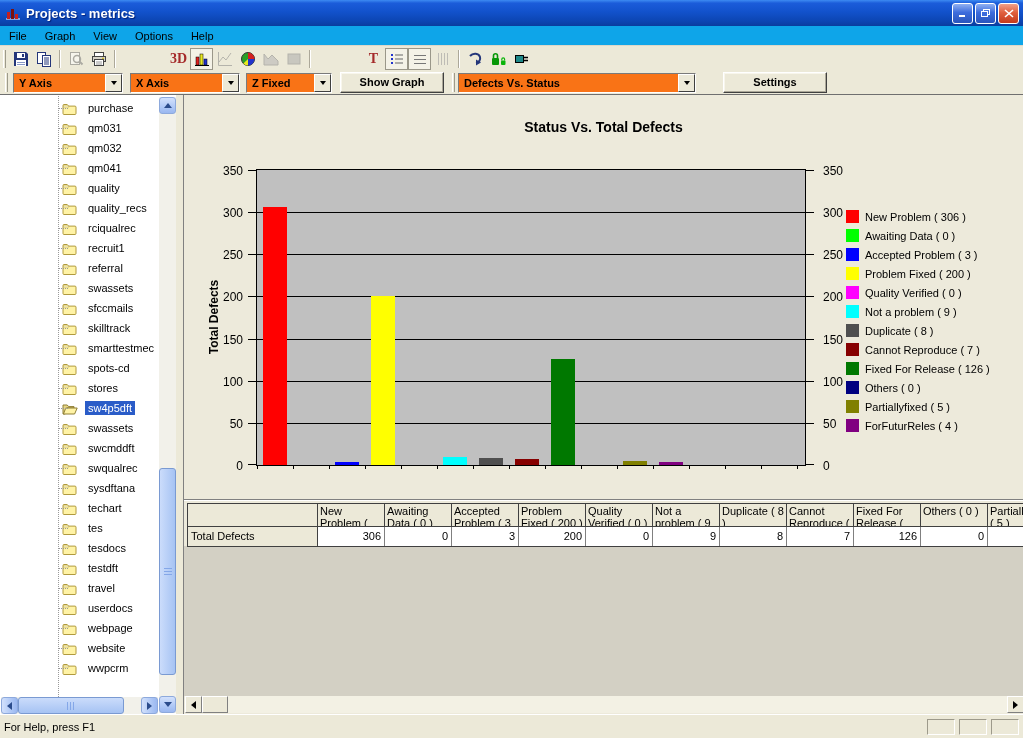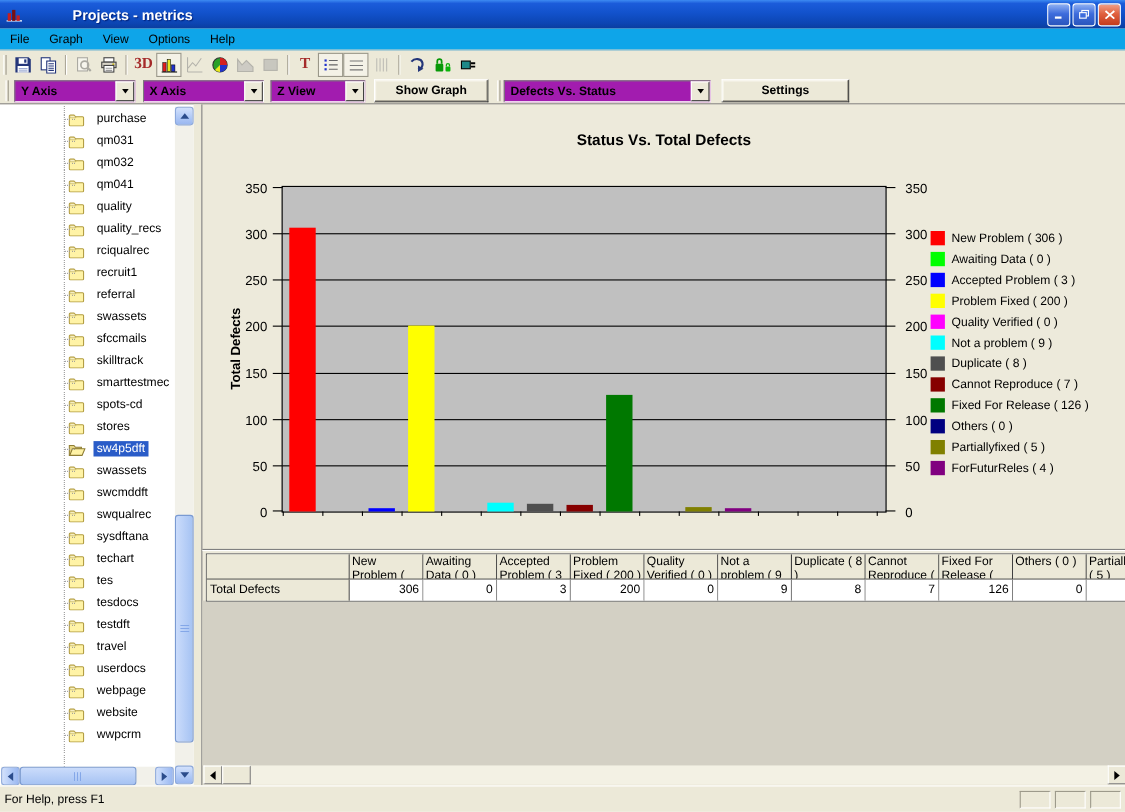--- a/index.html
+++ b/index.html
@@ -4,56 +4,56 @@
 <style>
   * { margin:0; padding:0; box-sizing:border-box; }
   html,body { width:1023px; height:738px; overflow:hidden; }
   body { font-family:"Liberation Sans","DejaVu Sans",sans-serif; font-size:11px; color:#000; }
 
   .window { position:relative; width:1023px; height:738px; background:#ECE9D8; overflow:hidden; }
 
   
   .titlebar { position:absolute; left:0; top:0; right:0; height:26px;
     background:linear-gradient(180deg,#3D8BF2 0%,#1B5CDA 12%,#1252CC 45%,#0C45B2 82%,#0A3D9E 100%);
-    display:flex; align-items:center; padding:0 4px; color:#fff;gap:40px; }
+    display:flex; align-items:center; padding:0 4px; color:#fff; }
   .title-icon { width:17px; height:17px; display:flex; align-items:center; justify-content:center; }
   .title-text { font-weight:bold; font-size:13px; margin-left:5px; flex:1; text-shadow:1px 1px 1px #00227A; }
   .win-btns { display:flex; gap:2px; }
   .wbtn { width:21px; height:21px; border-radius:3px; border:1px solid #fff;
     display:flex; align-items:center; justify-content:center; }
   .wbtn.blue { background:linear-gradient(180deg,#8FB0F2 0%,#3D6CDC 45%,#2A55BC 100%); }
   .wbtn.red  { background:linear-gradient(180deg,#F0A088 0%,#E0603E 45%,#C43A1C 100%); }
 
   
   .menubar { position:absolute; left:0; top:26px; right:0; height:20px; background:#0ea5e9;
     display:flex; align-items:center; border-bottom:1px solid #DCD8CA; }
   .menu-item { padding:3px 9px; }
 
   
   .toolbar { position:absolute; left:0; top:47px; right:0; height:24px; display:flex; align-items:center; padding-left:2px; }
   .tb-grip { width:3px; height:18px; border-left:1px solid #fff; border-right:1px solid #9D9A8B; margin:0 3px 0 1px; }
   .tb-btn { width:23px; height:22px; display:flex; align-items:center; justify-content:center; border:1px solid transparent; }
   .tb-btn.pressed { border:1px solid #9A9789; background:#F4F2E7; }
   .tb-btn.disabled { opacity:.55; filter:grayscale(1); }
-  .tb-btn.txt { font-family:"Liberation Serif","DejaVu Serif",serif; font-weight:bold; font-size:14px; }
+  .tb-btn.txt { font-family:"Liberation Serif","DejaVu Serif",serif; font-weight:bold; font-size:14px;margin-left:48px; }
   .tb-sep { width:1px; height:18px; background:#ACA899; box-shadow:1px 0 0 #fff; margin:0 4px; }
 
   
   .axisbar { position:absolute; left:0; top:71px; right:0; height:24px; display:flex; align-items:center;
     border-bottom:1px solid #6F6F6F; padding-left:2px; }
   .bar-grip { width:3px; height:19px; border-left:1px solid #fff; border-right:1px solid #9D9A8B; margin:0 3px; }
-  .combo { display:flex; height:20px; background:#a21caf; border:1px solid; border-color:#7A7A7A #fff #fff #7A7A7A; }
+  .combo { display:flex; height:20px; background:#f97316; border:1px solid; border-color:#7A7A7A #fff #fff #7A7A7A; }
   .combo .value { flex:1; padding:3px 5px; font-weight:bold; white-space:nowrap; overflow:hidden; }
   .combo .drop { width:17px; background:#ECE9D8; border:1px solid; border-color:#fff #404040 #404040 #fff;
     display:flex; align-items:center; justify-content:center; }
   .arr-down { width:0; height:0; border-left:3px solid transparent; border-right:3px solid transparent; border-top:4px solid #000; }
   .push-btn { height:21px; padding:3px 14px; font-weight:bold; background:#ECE9D8; text-align:center;
     border:1px solid; border-color:#fff #404040 #404040 #fff; box-shadow:inset -1px -1px 0 #ACA899, inset 1px 1px 0 #F8F6EC; }
   .w-y { width:110px; margin-left:2px; } .w-x { width:110px; margin-left:7px; } .w-z { width:86px; margin-left:6px; }
-  .w-show { margin-left:8px; width:104px; } .w-def { width:188px; } .w-set { margin-left:10px; width:116px; }
+  .w-show { margin-left:8px; width:104px; } .w-def { width:238px; } .w-set { margin-left:27px; width:104px; }
 
   
   .tree-bg { position:absolute; left:0; top:95px; width:183px; height:619px; background:#FFFFFF; }
   .splitter { position:absolute; left:176px; top:95px; width:7px; height:619px; background:#ECE9D8; }
   .tree-vline { position:absolute; left:58px; top:96px; height:602px; width:1px;
     background:repeating-linear-gradient(180deg,#9A9A9A 0 1px,transparent 1px 2px); }
   .tree-rows { position:absolute; left:0; top:98px; width:158px; overflow:hidden; }
   .tree-row { height:20px; display:flex; align-items:center; padding-left:62px; position:relative; white-space:nowrap; }
   .tree-row::before { content:''; position:absolute; left:59px; top:10px; width:10px; height:1px;
     background:repeating-linear-gradient(90deg,#9A9A9A 0 1px,transparent 1px 2px); }
@@ -295,21 +295,21 @@
           <span class="arr-down"></span>
         </span>
     </span>
     <span class="combo w-x">
       <span class="value">X Axis</span>
       <span class="drop">
           <span class="arr-down"></span>
         </span>
     </span>
     <span class="combo w-z">
-      <span class="value">Z View</span>
+      <span class="value">Z Fixed</span>
       <span class="drop">
           <span class="arr-down"></span>
         </span>
     </span>
     <span class="push-btn w-show">Show Graph</span>
     <span class="bar-grip" style="margin-left:8px;"></span>
     <span class="combo w-def">
       <span class="value">Defects Vs. Status</span>
       <span class="drop">
           <span class="arr-down"></span>

